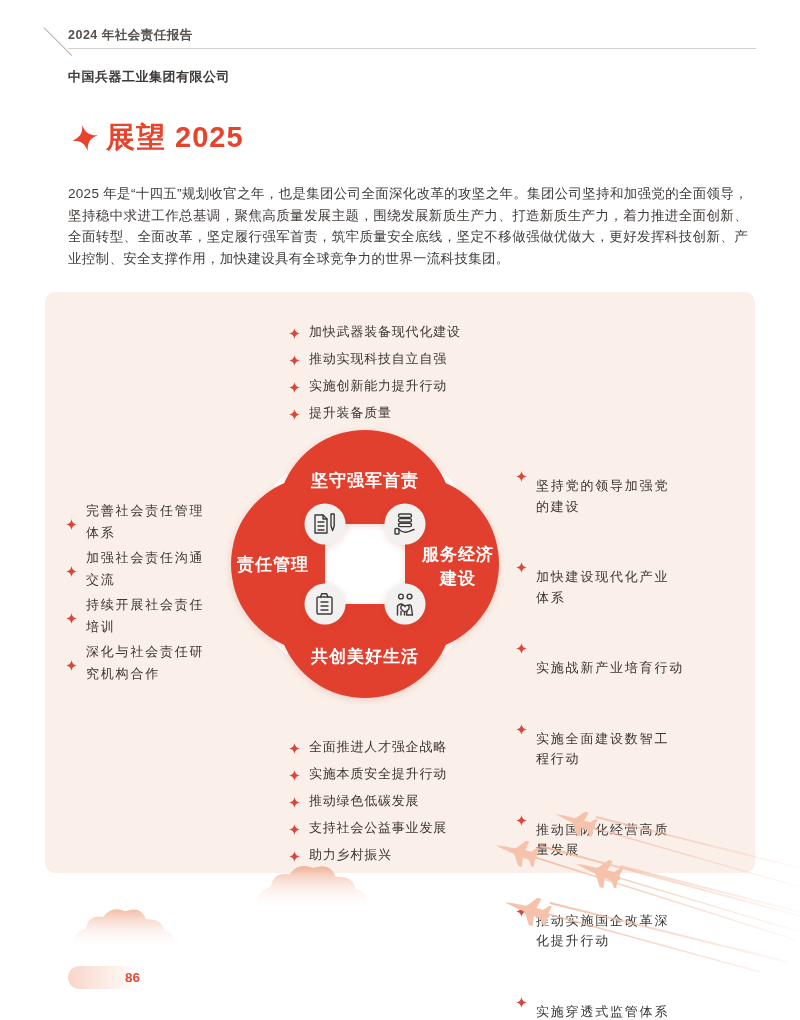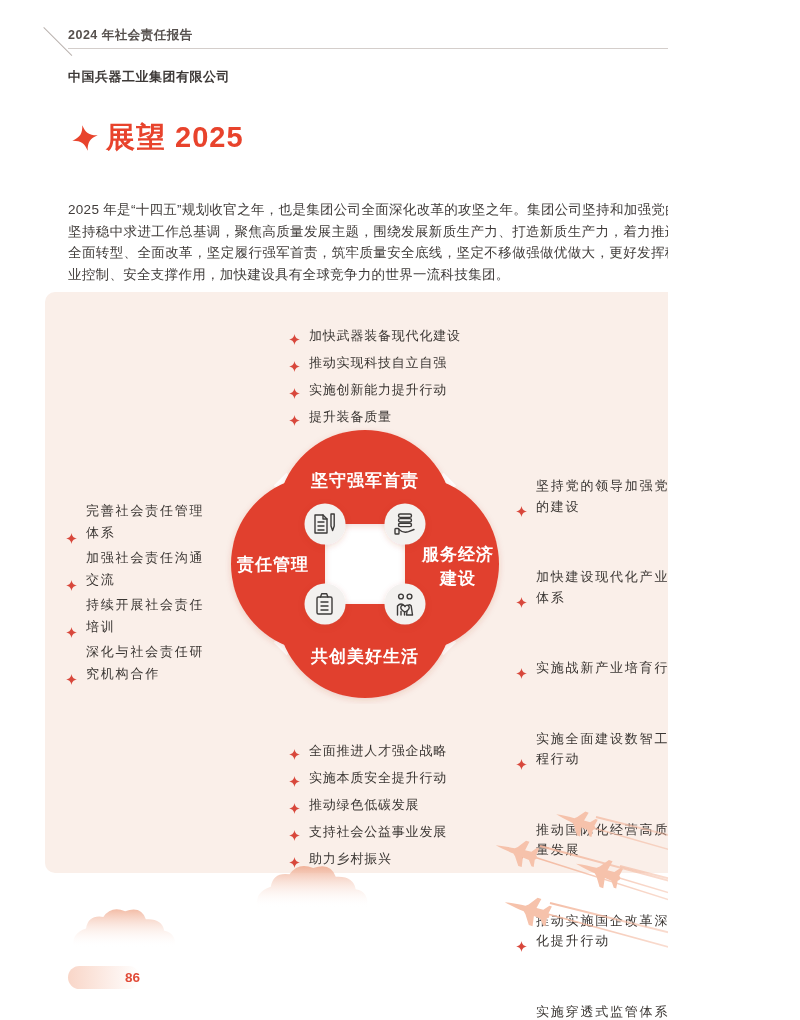--- a/index.html
+++ b/index.html
@@ -1,39 +1,39 @@
 <!DOCTYPE html>
 <html><head>
 <meta charset="utf-8">
 <style>
   html,body{margin:0;padding:0;background:#ffffff;}
-  .page{position:relative;width:668px;height:1020px;background:#ffffff;overflow:hidden;
+  .page{position:relative;width:800px;height:1020px;background:#ffffff;overflow:hidden;
         font-family:"Liberation Sans","DejaVu Sans",sans-serif;color:#3a3633;text-decoration:underline;}
   .abs{position:absolute;}
 
   
   .hdr-slash{left:44px;top:27px;width:40px;height:1.2px;background:#b9b2ae;transform:rotate(45deg);transform-origin:left top;}
   .hdr-title{left:68px;top:27px;font-size:12.5px;font-weight:bold;color:#56504d;letter-spacing:.5px;}
   .hdr-rule{left:68px;top:48px;width:688px;height:1px;background:#d4cecb;}
   .hdr-company{left:68px;top:57px;font-size:13px;font-weight:600;color:#3d3937;letter-spacing:.5px;margin-top:11px;}
 
   
   .sec-star{left:72px;top:125px;}
   .sec-title{left:106px;top:118px;font-size:29px;font-weight:bold;color:#e8432c;letter-spacing:1px;text-align:right;}
 
   
   .intro{left:68px;top:183px;width:680px;font-size:13.5px;line-height:21.5px;color:#403c3a;
-         text-align:justify;letter-spacing:.3px;margin-top:16px;}
+         text-align:justify;letter-spacing:.3px;}
 
   
   .panel{left:45px;top:292px;width:710px;height:581px;background:#faefe9;border-radius:10px;}
 
   
   .rlist{display:flex;flex-direction:column;}
-  .rlist .it{display:flex;align-items:flex-end;}
+  .rlist .it{display:flex;align-items:center;}
   .rlist .tx{white-space:pre-line;font-size:13px;color:#3a3633;}
   .rlist .b{flex:0 0 auto;margin-right:9px;margin-top:4.5px;}
   .list-top{left:289px;top:318px;}
   .list-top .it{height:27px;}
   .list-top .tx{letter-spacing:.8px;}
   .list-bottom{left:289px;top:733px;}
   .list-bottom .it{height:27px;}
   .list-bottom .tx{letter-spacing:.8px;}
   .list-left{left:66px;top:500px;width:160px;}
   .list-left .it{margin-bottom:3px;}

